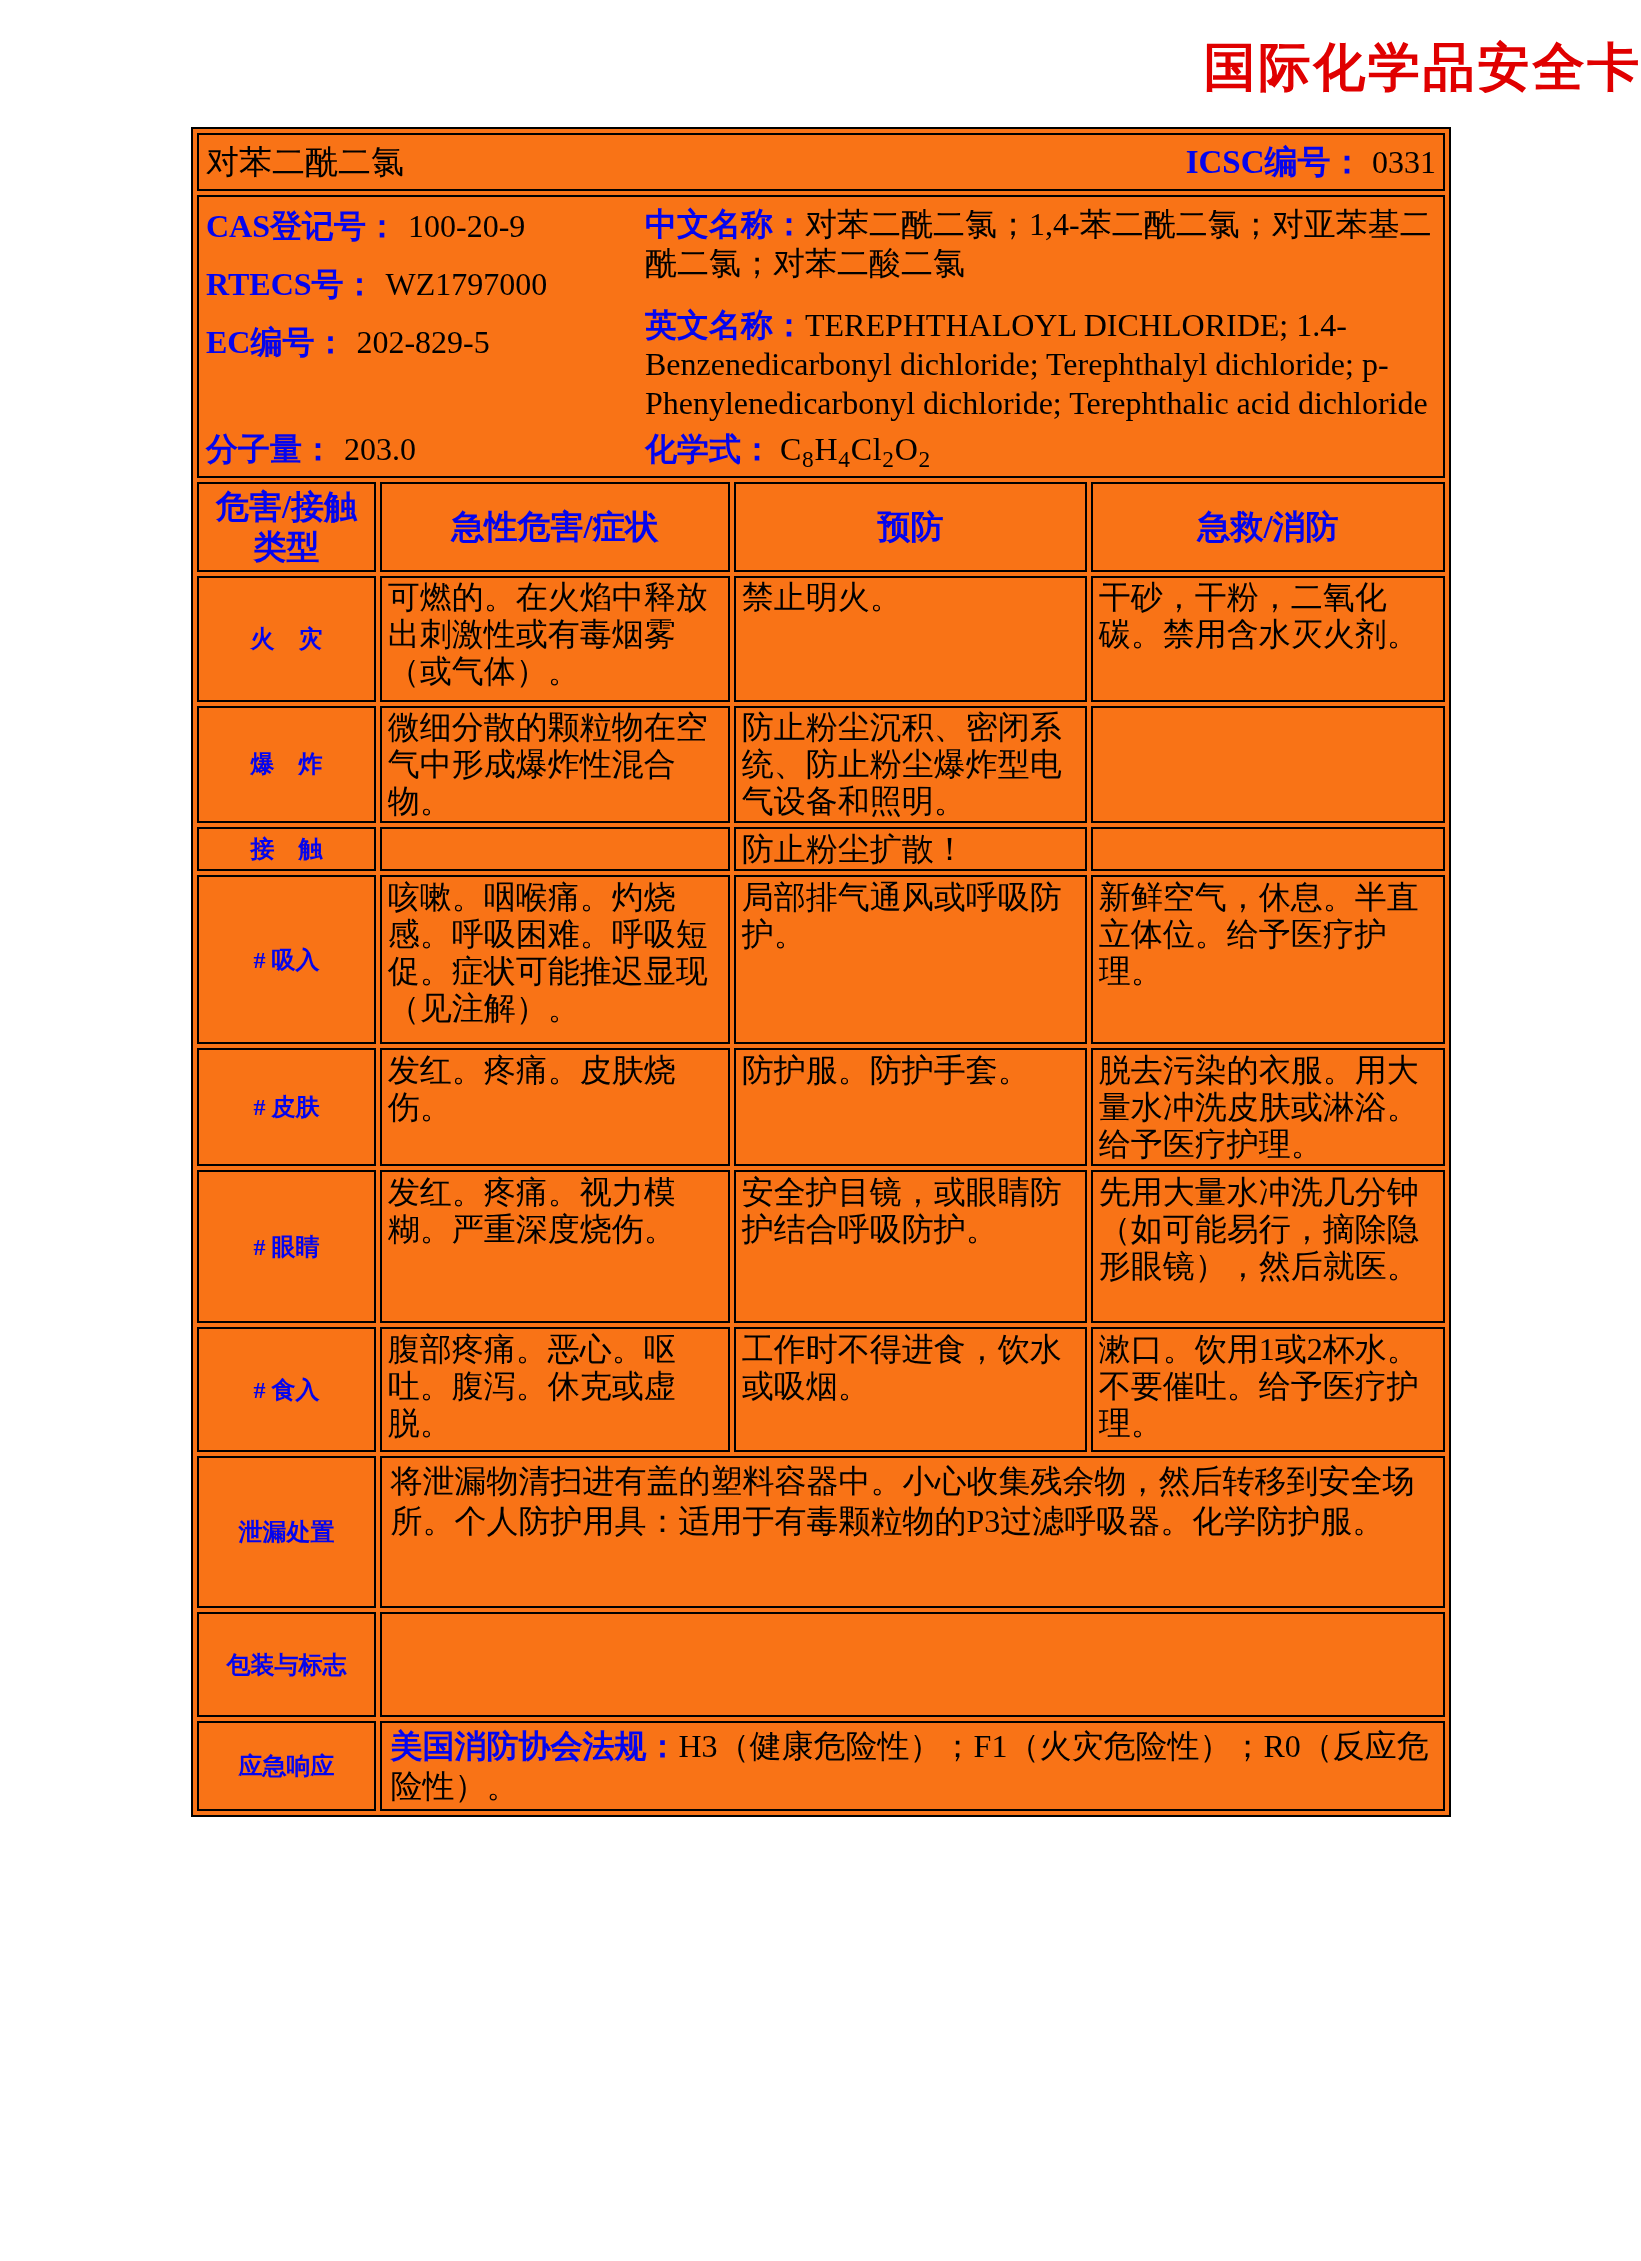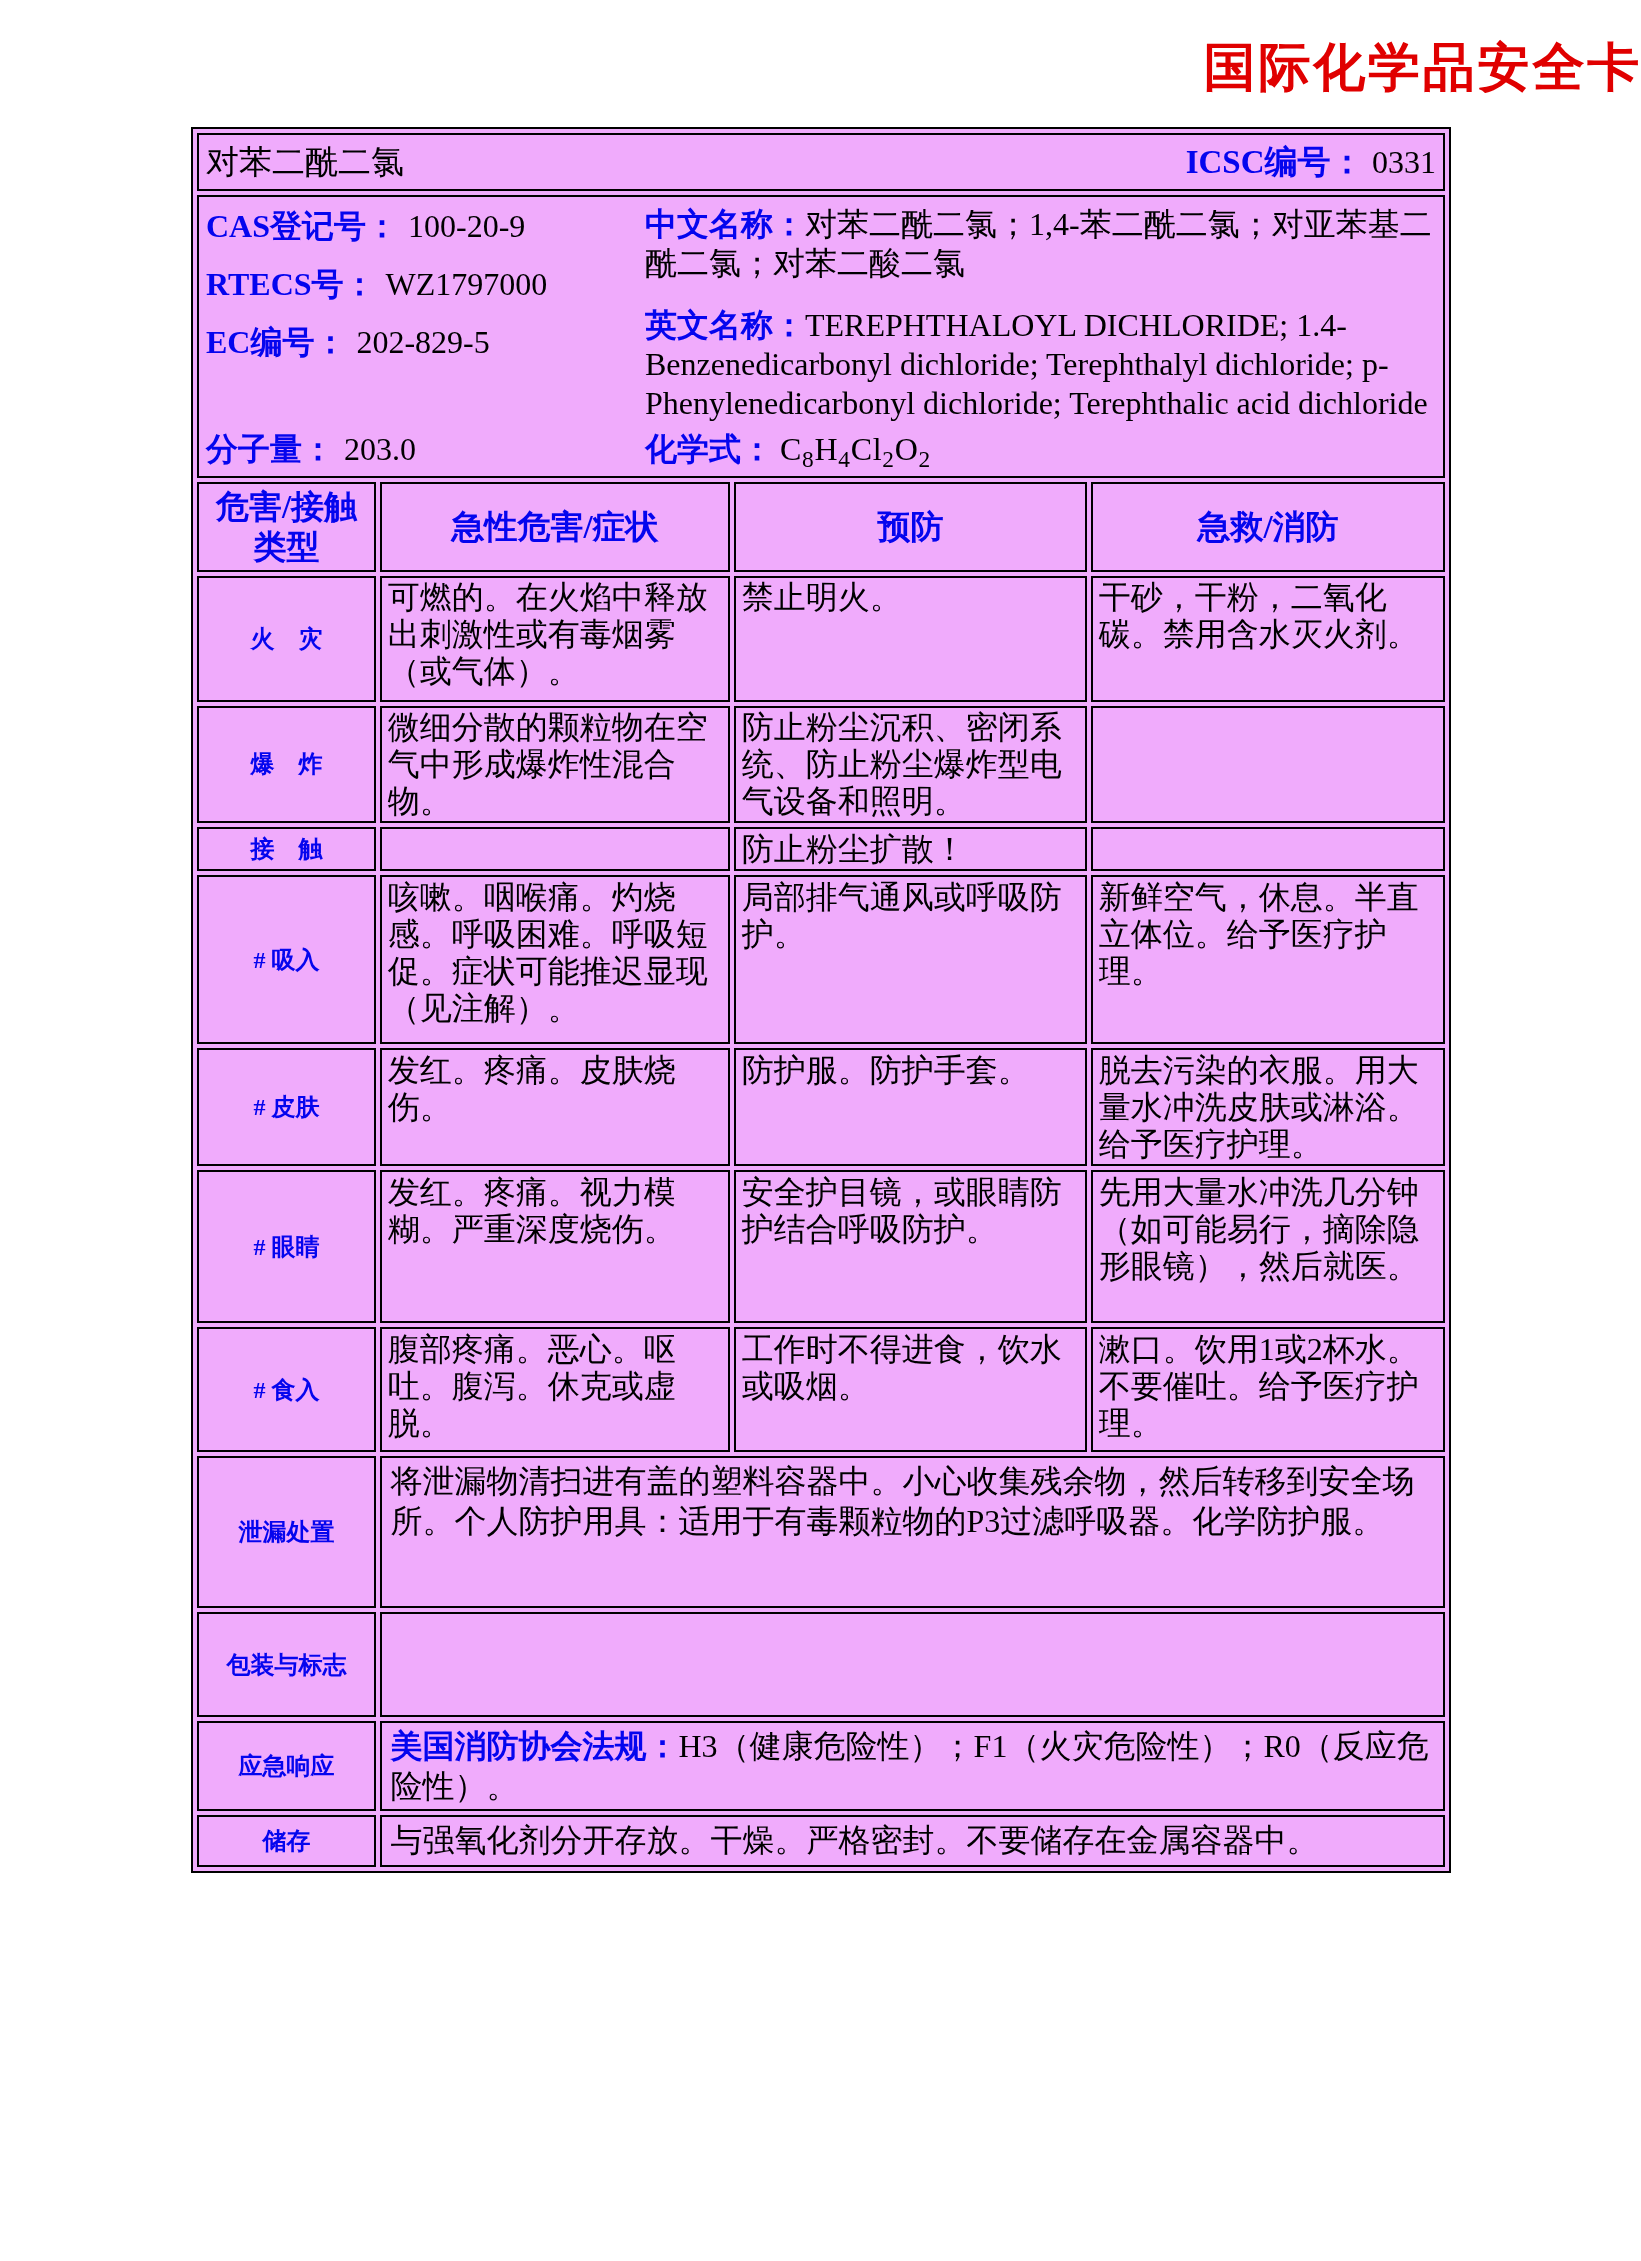--- a/index.html
+++ b/index.html
@@ -12,21 +12,21 @@
   .page-title {
     margin: 33px auto 24px auto; text-align: right;
     font-size: 52px; font-weight: bold; color: #e00000;
     letter-spacing: 2.8px;
     font-family: "Liberation Serif", "DejaVu Serif", serif;
   }
   table.card {
     width: 1256px; margin: 0 auto;
     border: 2.8px solid #000;
     border-collapse: separate; border-spacing: 4.3px;
-    table-layout: fixed; background: #f0abfc;
+    table-layout: fixed; background: #f97316;
   }
   td { border: 2.8px solid #000; vertical-align: top; padding: 2.8px 7px; overflow: hidden; }
   .lbl { color: #0505ee; font-weight: bold; }
   
   .head-cell { height: 58px; vertical-align: middle; }
   .head-flex { display: flex; justify-content: space-between; align-items: center; }
   .substance { font-size: 33px; }
   .icsc { font-size: 32px; white-space: nowrap; }
   .icsc .lbl { font-size: 33px; }
   .icsc .val { margin-left: 8.5px; }
@@ -181,19 +181,15 @@
     <td colspan="3" class="section-text"></td>
   </tr>
 
   <tr style="height:88px">
     <td class="type-cell">应急响应</td>
     <td colspan="3" class="section-text">
       <span class="lbl">美国消防协会法规：</span><span>H3（健康危险性）；F1（火灾危险性）；R0（反应危险性）。</span>
     </td>
   </tr>
 
-  <tr style="height:52px">
-    <td class="type-cell">储存</td>
-    <td colspan="3" class="section-text">与强氧化剂分开存放。干燥。严格密封。不要储存在金属容器中。</td>
-  </tr>
 </tbody>
   </table>
 
 
 </body></html>

